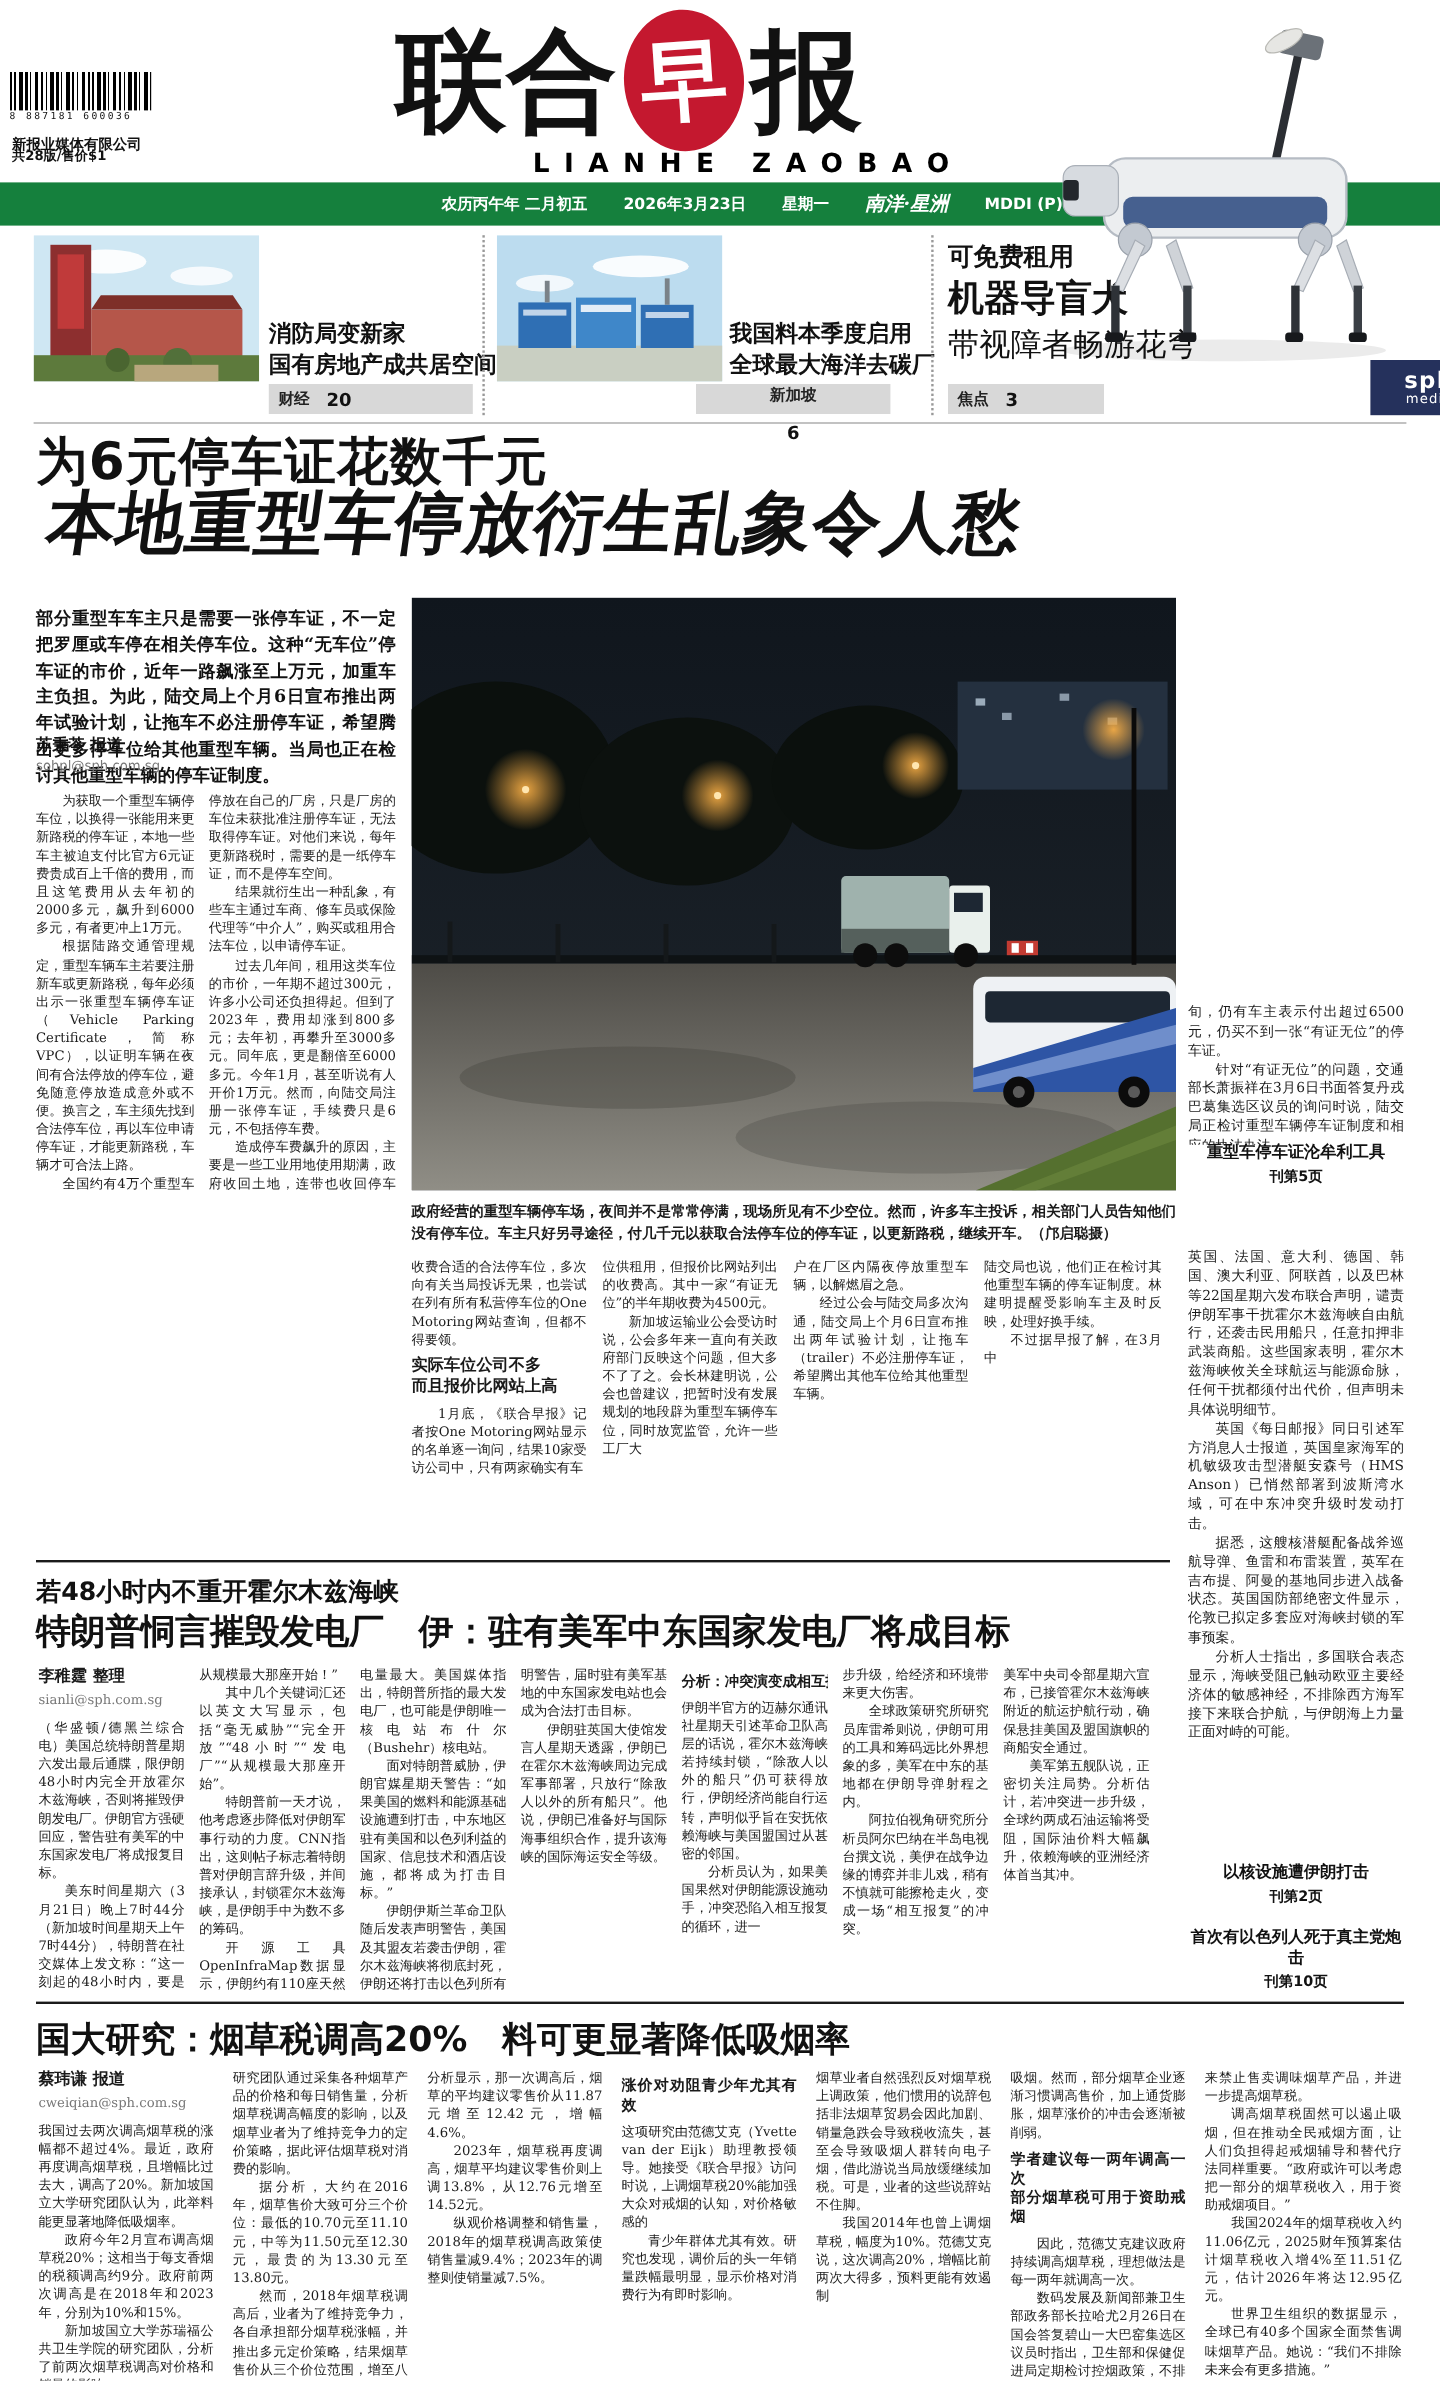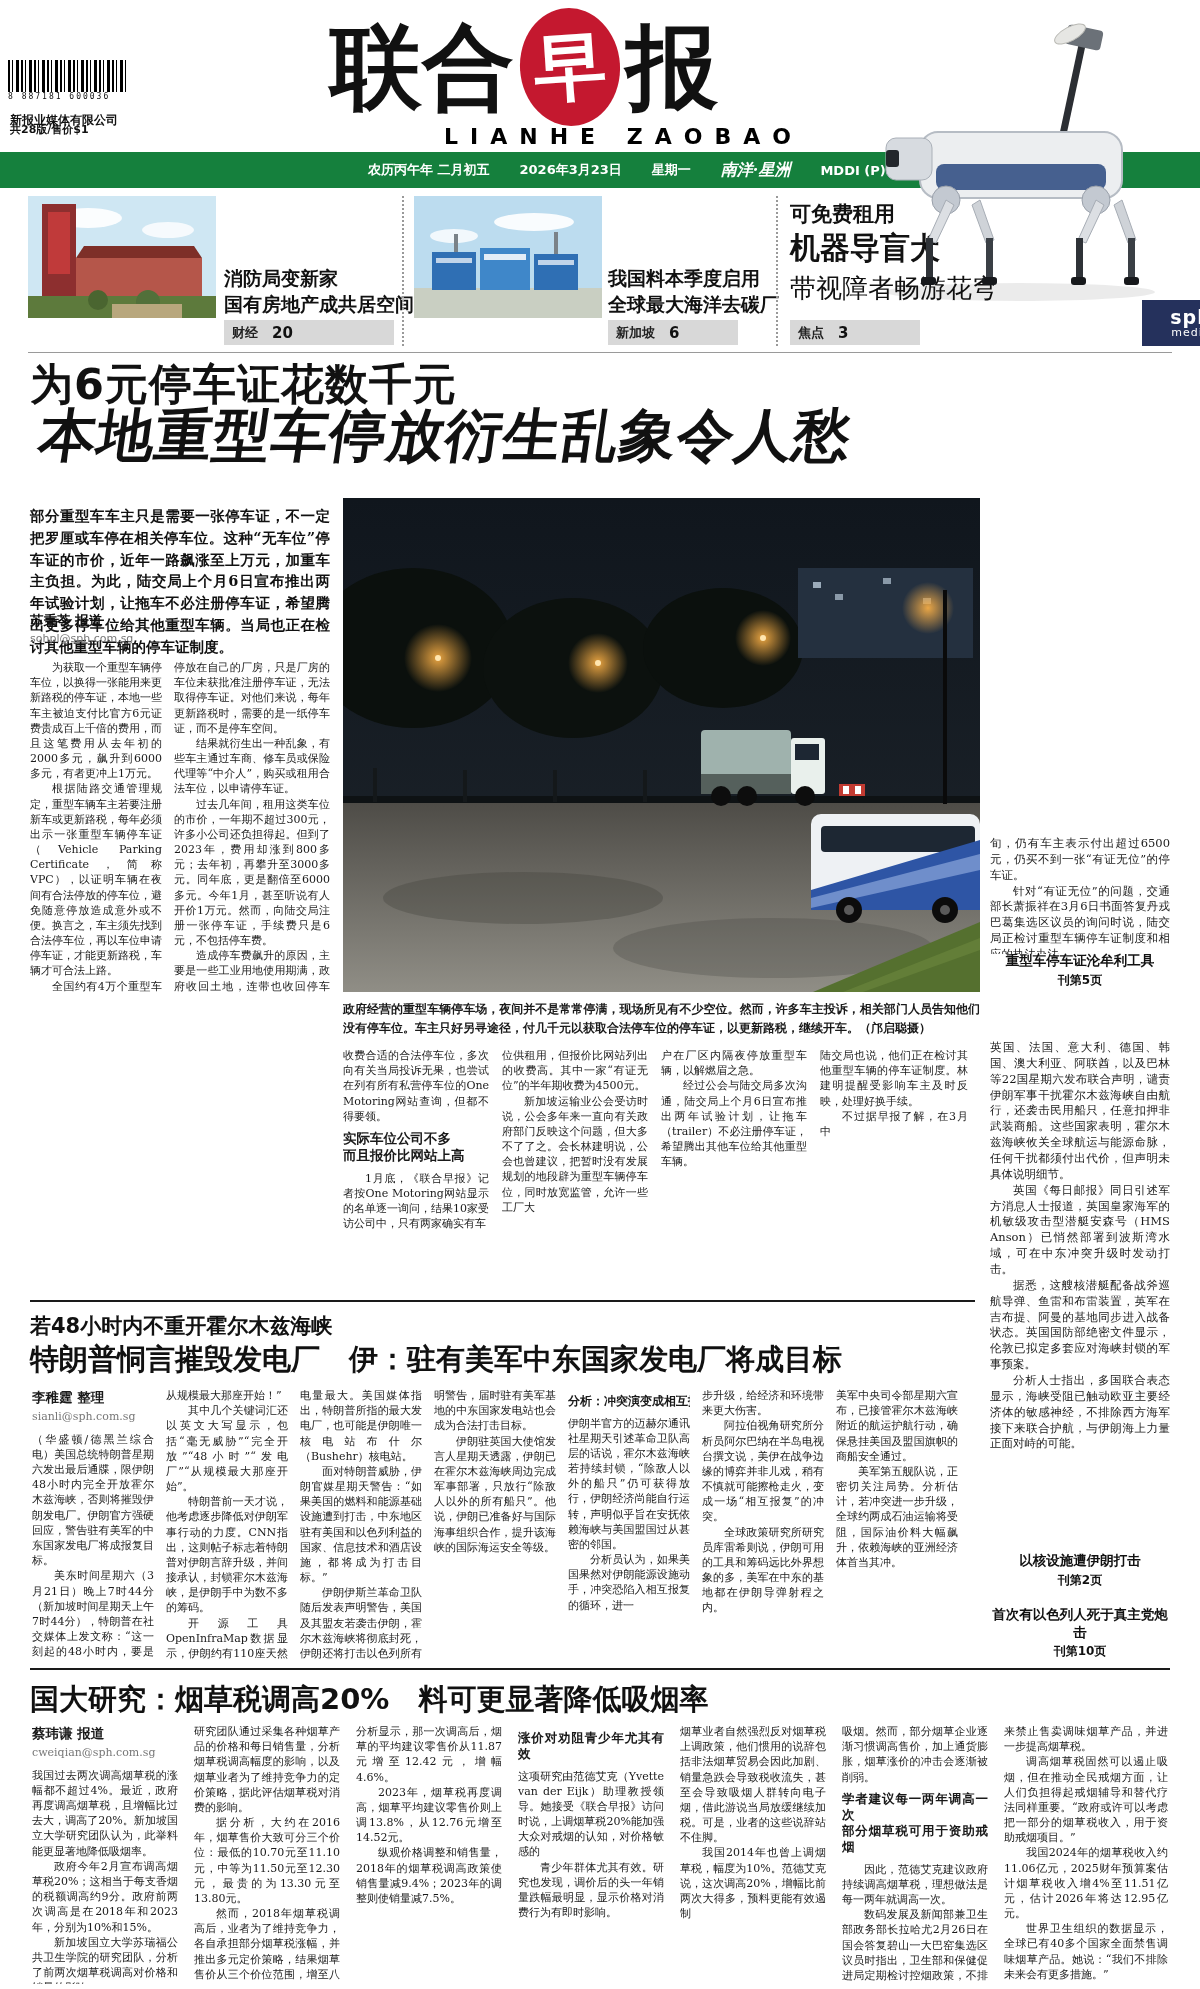--- a/index.html
+++ b/index.html
@@ -135,21 +135,21 @@
     <rect x="66" y="52" width="50" height="42" fill="#3f87c9"></rect>
     <rect x="120" y="58" width="44" height="36" fill="#2f6fb4"></rect>
     <rect x="70" y="58" width="42" height="6" fill="#fff" opacity="0.85"></rect>
     <rect x="22" y="62" width="36" height="5" fill="#fff" opacity="0.7"></rect>
     <rect x="124" y="64" width="36" height="5" fill="#fff" opacity="0.7"></rect>
     <rect x="40" y="38" width="4" height="18" fill="#7a8288"></rect>
     <rect x="140" y="36" width="4" height="22" fill="#7a8288"></rect>
   </svg>
   <div class="abs promo-line" style="left:608px;top:266px;">我国料本季度启用</div>
   <div class="abs promo-line" style="left:608px;top:292px;">全球最大海洋去碳厂</div>
-  <div class="abs secbar" style="left:608px;top:320px;width:130px;">
+  <div class="abs secbar" style="left:580px;top:320px;width:162px;flex-direction:column;">
     <span class="sec">新加坡</span>
     <span class="pg">6</span>
   </div>
 
   <div class="abs dotsep" style="left:776px;"></div>
 
   <div class="abs" style="left:790px;top:200px;font-size:21px;font-weight:bold;">可免费租用</div>
   <div class="abs" style="left:790px;top:228px;font-size:30px;font-weight:900;">机器导盲犬</div>
   <div class="abs promo-big" style="left:790px;top:272px;">带视障者畅游花穹</div>
   <div class="abs secbar" style="left:790px;top:320px;width:130px;">
@@ -310,22 +310,22 @@
     <p class="bp" style="text-indent:0;">明警告，届时驻有美军基地的中东国家发电站也会成为合法打击目标。</p>
     <p class="bp">伊朗驻英国大使馆发言人星期天透露，伊朗已在霍尔木兹海峡周边完成军事部署，只放行“除敌人以外的所有船只”。他说，伊朗已准备好与国际海事组织合作，提升该海峡的国际海运安全等级。</p>
   </div>
   <div class="abs col" style="left:568px;top:1388px;width:122px;height:272px;">
     <div class="subh subh-nowrap" style="font-size:12px;">分析：冲突演变成相互报复</div>
     <p class="bp" style="text-indent:0;">伊朗半官方的迈赫尔通讯社星期天引述革命卫队高层的话说，霍尔木兹海峡若持续封锁，“除敌人以外的船只”仍可获得放行，伊朗经济尚能自行运转，声明似乎旨在安抚依赖海峡与美国盟国过从甚密的邻国。</p>
     <p class="bp">分析员认为，如果美国果然对伊朗能源设施动手，冲突恐陷入相互报复的循环，进一</p>
   </div>
   <div class="abs col" style="left:702px;top:1388px;width:122px;height:272px;">
     <p class="bp" style="text-indent:0;">步升级，给经济和环境带来更大伤害。</p>
+    <p class="bp">全球政策研究所研究员库雷希则说，伊朗可用的工具和筹码远比外界想象的多，美军在中东的基地都在伊朗导弹射程之内。</p>
     <p class="bp">阿拉伯视角研究所分析员阿尔巴纳在半岛电视台撰文说，美伊在战争边缘的博弈并非儿戏，稍有不慎就可能擦枪走火，变成一场“相互报复”的冲突。</p>
-    <p class="bp">全球政策研究所研究员库雷希则说，伊朗可用的工具和筹码远比外界想象的多，美军在中东的基地都在伊朗导弹射程之内。</p>
   </div>
   <div class="abs col" style="left:836px;top:1388px;width:122px;height:272px;">
     <p class="bp" style="text-indent:0;">美军中央司令部星期六宣布，已接管霍尔木兹海峡附近的航运护航行动，确保悬挂美国及盟国旗帜的商船安全通过。</p>
     <p class="bp">美军第五舰队说，正密切关注局势。分析估计，若冲突进一步升级，全球约两成石油运输将受阻，国际油价料大幅飙升，依赖海峡的亚洲经济体首当其冲。</p>
   </div>
 
   <div class="abs col" style="left:990px;top:1040px;width:180px;height:500px;font-size:11.5px;">
     <p class="bp" style="text-indent:0;">英国、法国、意大利、德国、韩国、澳大利亚、阿联酋，以及巴林等22国星期六发布联合声明，谴责伊朗军事干扰霍尔木兹海峡自由航行，还袭击民用船只，任意扣押非武装商船。这些国家表明，霍尔木兹海峡攸关全球航运与能源命脉，任何干扰都须付出代价，但声明未具体说明细节。</p>
     <p class="bp">英国《每日邮报》同日引述军方消息人士报道，英国皇家海军的机敏级攻击型潜艇安森号（HMS Anson）已悄然部署到波斯湾水域，可在中东冲突升级时发动打击。</p>
     <p class="bp">据悉，这艘核潜艇配备战斧巡航导弹、鱼雷和布雷装置，英军在吉布提、阿曼的基地同步进入战备状态。英国国防部绝密文件显示，伦敦已拟定多套应对海峡封锁的军事预案。</p>

